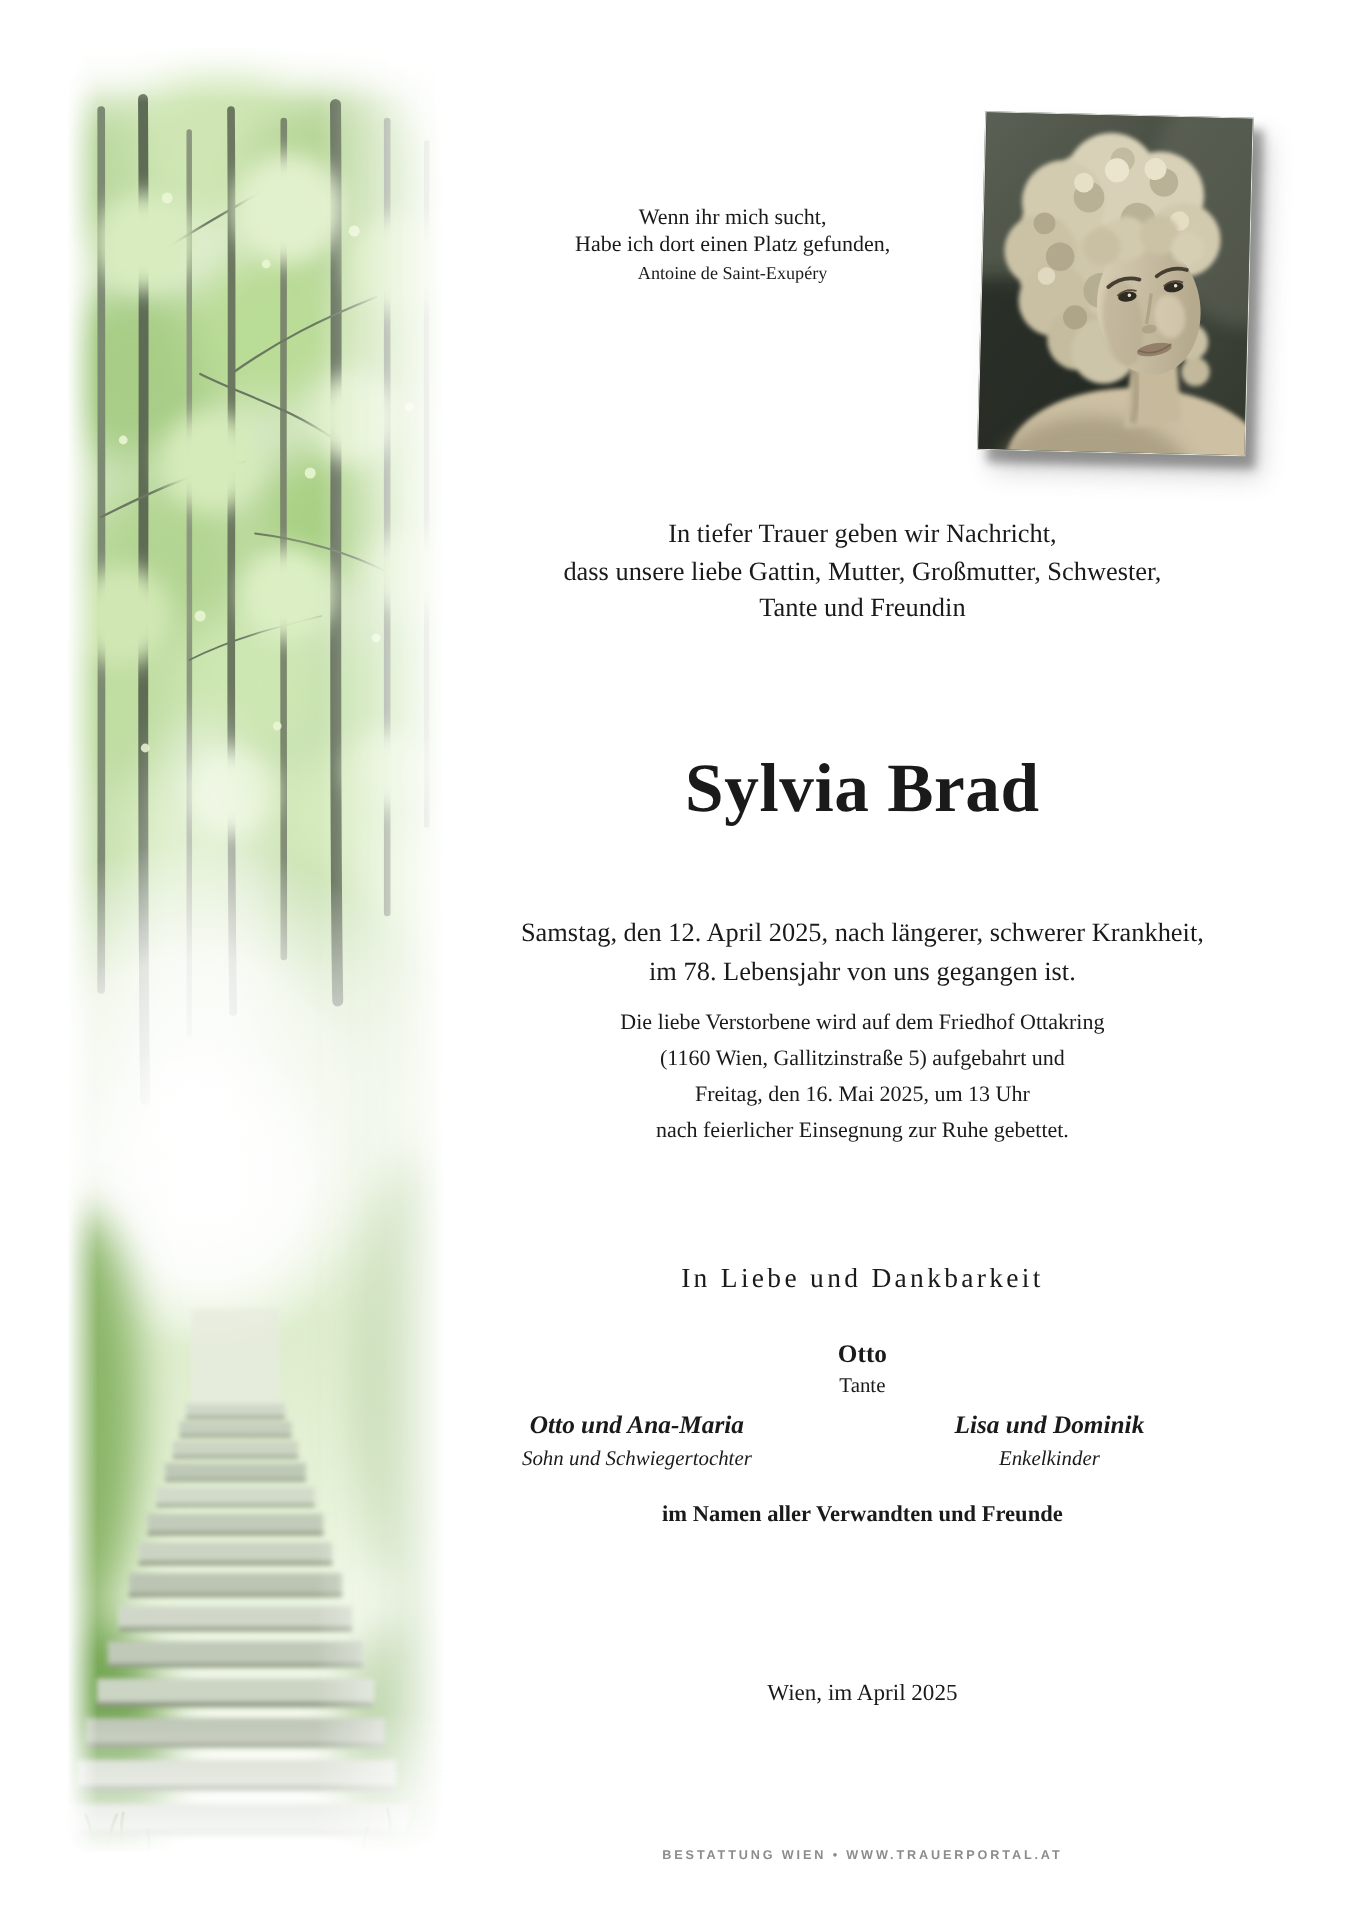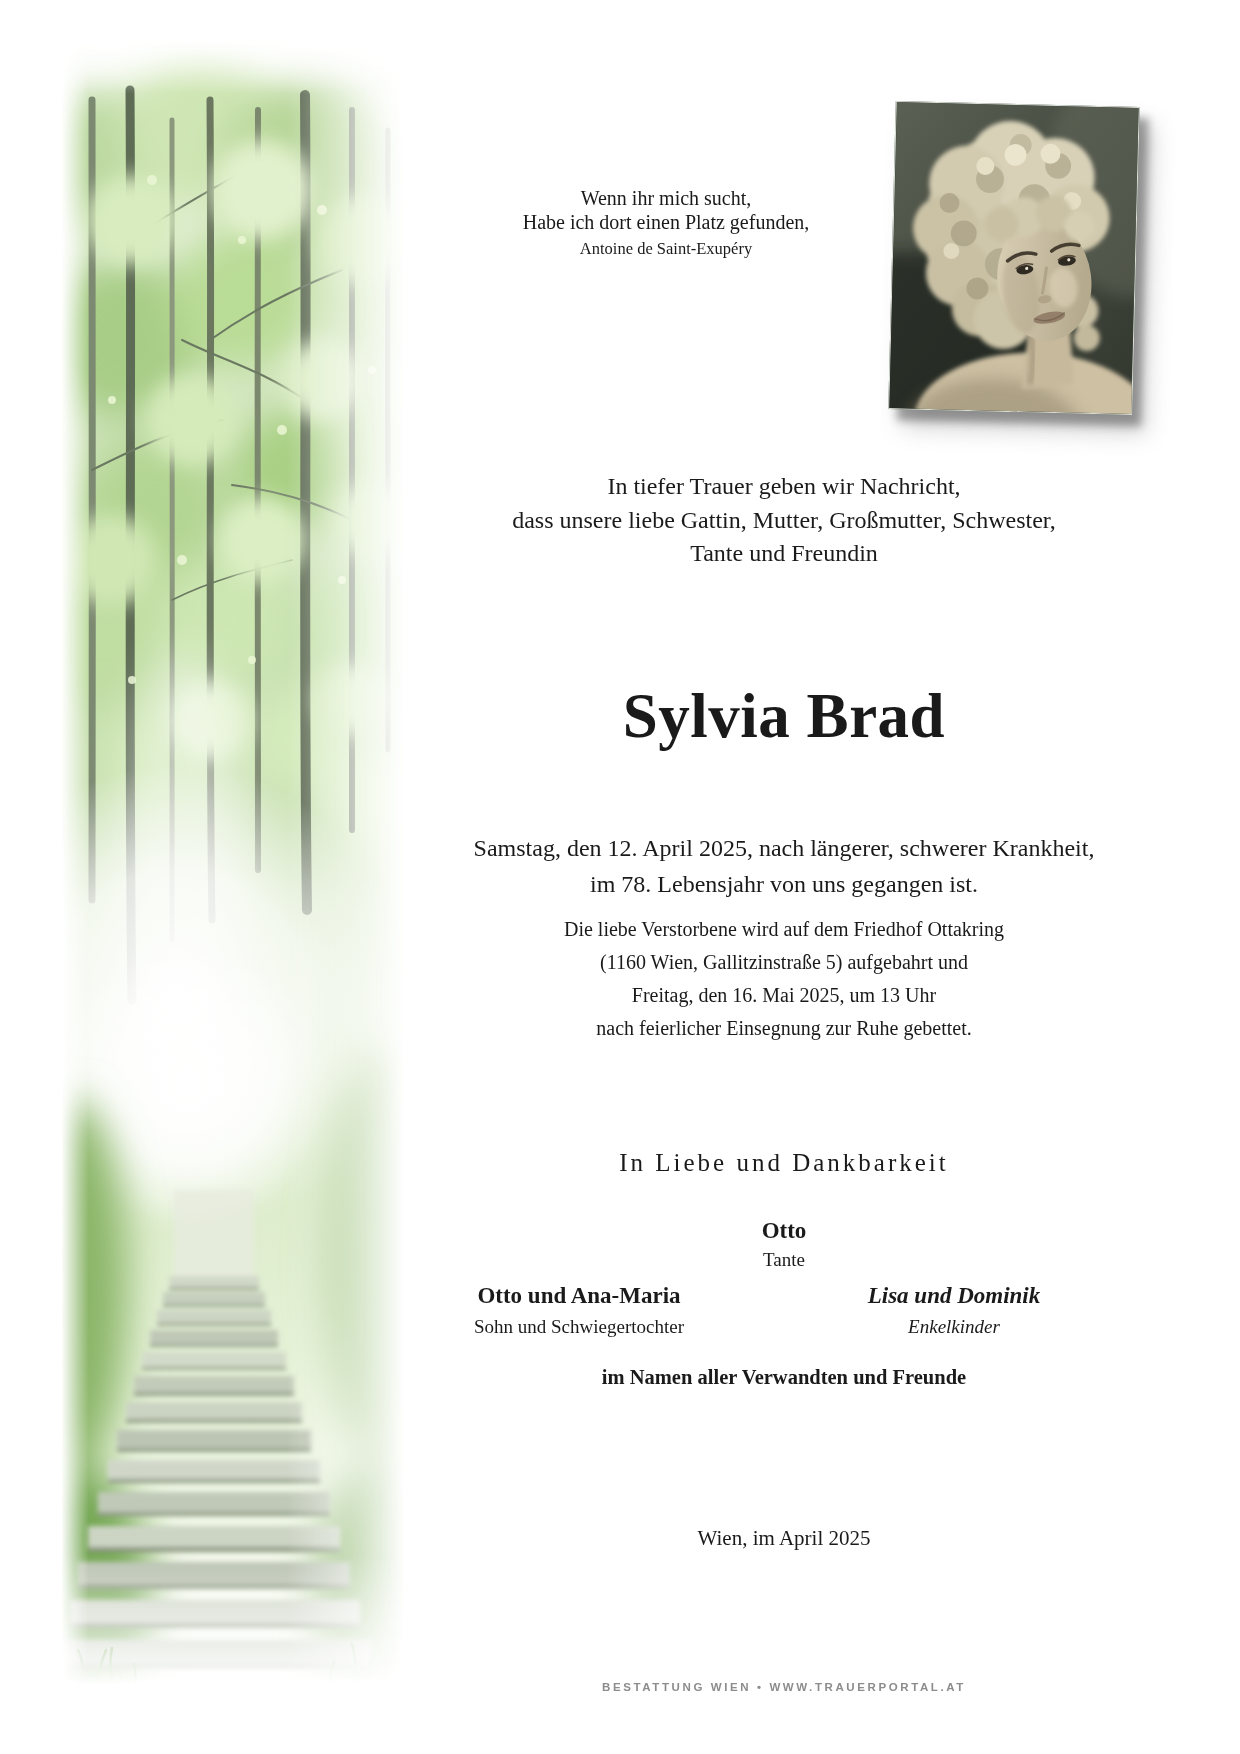--- a/index.html
+++ b/index.html
@@ -33,21 +33,21 @@
   .block{position:absolute;left:280px;width:960px;text-align:center;}
   #announcement{top:470px;font-size:24px;line-height:33.5px;}
   #deceased-name{top:680px;font-size:63px;font-weight:bold;letter-spacing:.5px;}
   #death-notice{top:830px;font-size:24px;line-height:36px;}
   #funeral-notice{top:913px;font-size:20px;line-height:33px;}
   #closing{top:1149px;font-size:25px;letter-spacing:3px;}
   #mourner-primary-name{top:1218px;font-size:23px;font-weight:bold;}
   #mourner-primary-relation{top:1249px;font-size:19px;}
   #mourner-columns{top:1283px;height:80px;}
   .col{position:absolute;text-align:center;top:0;}
-  .col-left{left:55px;width:440px;}
+  .col-left{left:55px;width:440px;font-style:italic;}
   .col-right{left:490px;width:320px;font-style:italic;}
   .col .name{font-size:23px;font-weight:bold;}
   .col .rel{font-size:19px;margin-top:7px;}
   #mourner-note{top:1366px;font-size:20.5px;font-weight:bold;}
   #place-date{top:1526px;font-size:21px;}
   #footer{top:1681px;font-family:"Liberation Sans","DejaVu Sans",sans-serif;
           font-size:11.5px;letter-spacing:2.6px;color:#8c8c8c;font-weight:bold;}
 </style>
 </head>
 <body>

